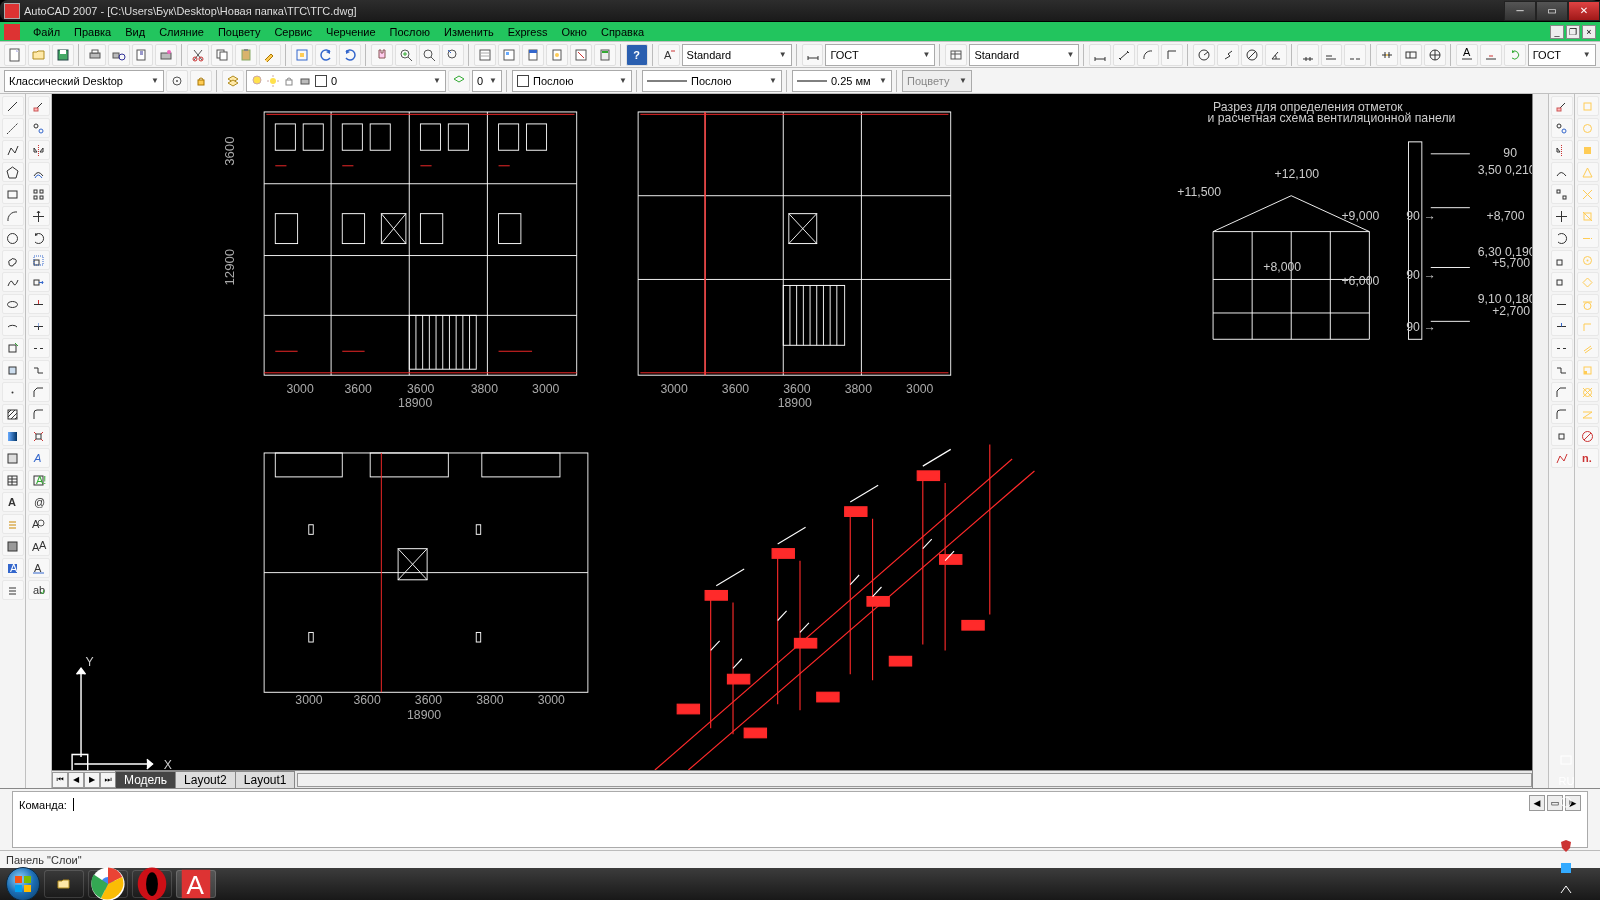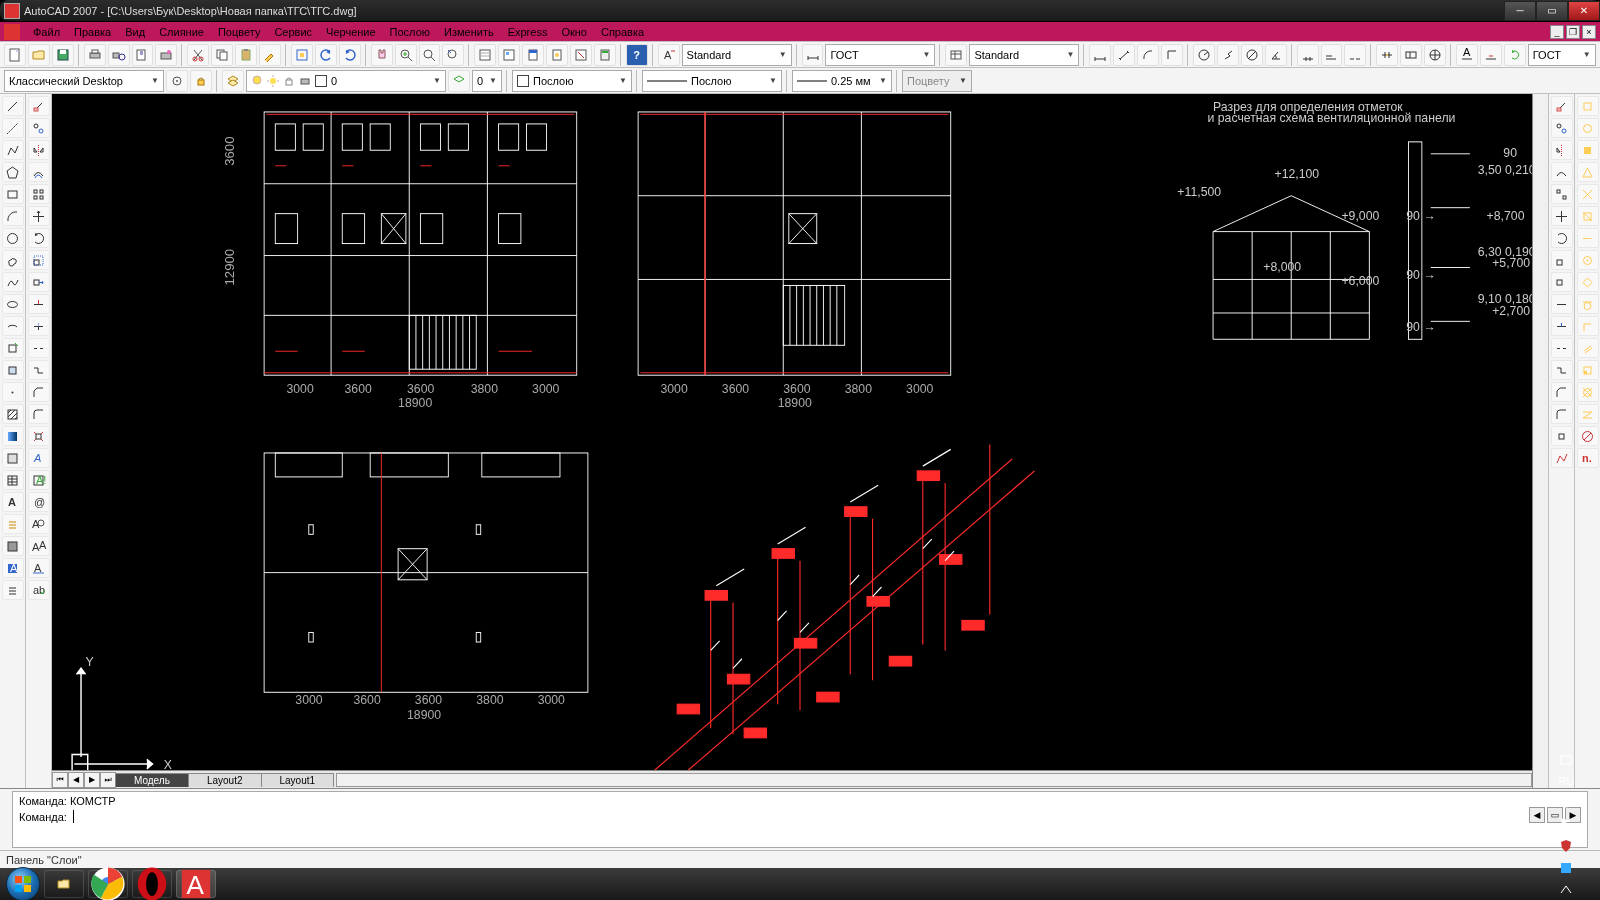--- a/index.html
+++ b/index.html
@@ -6,21 +6,21 @@
 body { width:1600px; height:900px; background:#000; overflow:hidden; }
 
 
 .titlebar { height:22px; background:linear-gradient(#2d2d2d,#1a1a1a); color:#ddd; display:flex; align-items:center; padding-left:4px; border-bottom:1px solid #000;border-radius:8px;}
 .titlebar .app-icon { width:16px; height:16px; background:#d33; margin-right:4px; border:1px solid #aaa;}
 .win-btns { margin-left:auto; display:flex; }
 .win-btn { width:32px; height:20px; display:flex; align-items:center; justify-content:center; background:linear-gradient(#555,#333); border:1px solid #222; color:#fff; font-size:10px;}
 .win-btn.close { background:linear-gradient(#e04343,#a01818); }
 
 
-.menubar { height:20px; background:#be185d; display:flex; align-items:center; padding-left:4px; border-bottom:1px solid #c0c0c0;}
+.menubar { height:20px; background:#22c55e; display:flex; align-items:center; padding-left:4px; border-bottom:1px solid #c0c0c0;}
 .menubar .m-icon { width:16px; height:16px; background:#d33; margin-right:6px;}
 .menubar .mitem { padding:2px 7px; color:#000; cursor:default;}
 .menubar .doc-btns { margin-left:auto; display:flex; gap:2px; padding-right:4px;}
 .doc-btns span{ width:14px; height:14px; border:1px solid #888; display:flex; align-items:center; justify-content:center; background:#eee; font-size:9px;}
 
 
 .toolbar-row { height:26px; background:#f4f4f4; border-bottom:1px solid #c0c0c0; display:flex; align-items:center; padding:0 4px; gap:2px; overflow:hidden;}
 .t-btn { width:22px; height:22px; border:1px solid #e0e0e0; background:#f8f8f8; display:flex; align-items:center; justify-content:center; border-radius:2px;}
 .t-btn svg { width:14px; height:14px; }
 .t-sep { width:2px; height:22px; border-left:1px solid #bbb; margin:0 2px;}
@@ -44,21 +44,21 @@
 .sidetool.right{ border-right:none; border-left:1px solid #c0c0c0;}
 .s-btn { width:22px; height:20px; border:1px solid #e8e8e8; background:#f8f8f8; display:flex; align-items:center; justify-content:center; border-radius:2px;}
 .s-btn svg{ width:13px; height:13px;}
 
 
 .canvas-wrap { flex:1; background:#000; position:relative; overflow:hidden;}
 .canvas-wrap svg { position:absolute; top:0; left:0; }
 .sbar-v{ width:16px; height:100%; position:absolute; right:0; top:0; background:#f0f0f0; border-left:1px solid #888;}
 .bottom-tabs{ position:absolute; bottom:0; left:0; right:16px; height:18px; background:#e8e8e8; border-top:1px solid #888; display:flex; align-items:center;}
 .tab-nav{ width:16px; height:16px; border:1px solid #999; background:#f4f4f4; display:flex; align-items:center; justify-content:center; font-size:8px;}
-.tab{ padding:1px 18px; border:1px solid #888; border-bottom:none; background:#ddd; margin-left:-1px; font-size:10px;}
+.tab{ padding:1px 8px; border:1px solid #888; border-bottom:none; background:#ddd; margin-left:-1px; font-size:12px;}
 .tab.active{ background:#444; color:#fff;}
 .sbar-h{ flex:1; height:14px; background:#f0f0f0; border:1px solid #999; margin-left:2px;}
 
 
 .cmd-area { height:62px; background:#f4f4f4; border-top:1px solid #888; padding:2px 12px; display:flex; flex-direction:column; gap:2px;}
 .cmd-text { background:#fff; border:1px solid #aaa; padding:3px 6px; font-family:"Consolas","Courier New",monospace; font-size:12px; color:#000; flex:1; overflow:hidden;}
 .cmd-line { display:flex; align-items:flex-end; gap:4px;}
 .cmd-scroll{ display:flex; gap:2px;}
 .cmd-scroll span{ width:16px; height:16px; border:1px solid #999; background:#eee; display:flex; align-items:center; justify-content:center; font-size:9px;}
 .cursor{ display:inline-block; width:1px; height:13px; background:#000; vertical-align:text-bottom; margin-left:2px; animation:blink 1s step-end infinite;}
@@ -1135,21 +1135,20 @@
     <div class="s-btn">
         <svg viewBox="0 0 13 13">
           <text x="1" y="10" font-size="9" fill="#c33" font-weight="bold">n.</text>
         </svg>
       </div>
   </div>
 </div>
 
 <div class="cmd-area">
   <div class="cmd-text">
-    <div>Команда: КОМСТР</div>
     <div class="cmd-line">
       <span>Команда:</span>
       <span><span class="cursor"></span></span>
       <div class="cmd-scroll" style="margin-left:auto;">
         <span>◀</span>
         <span>▭</span>
         <span>▶</span>
       </div>
     </div>
   </div>

